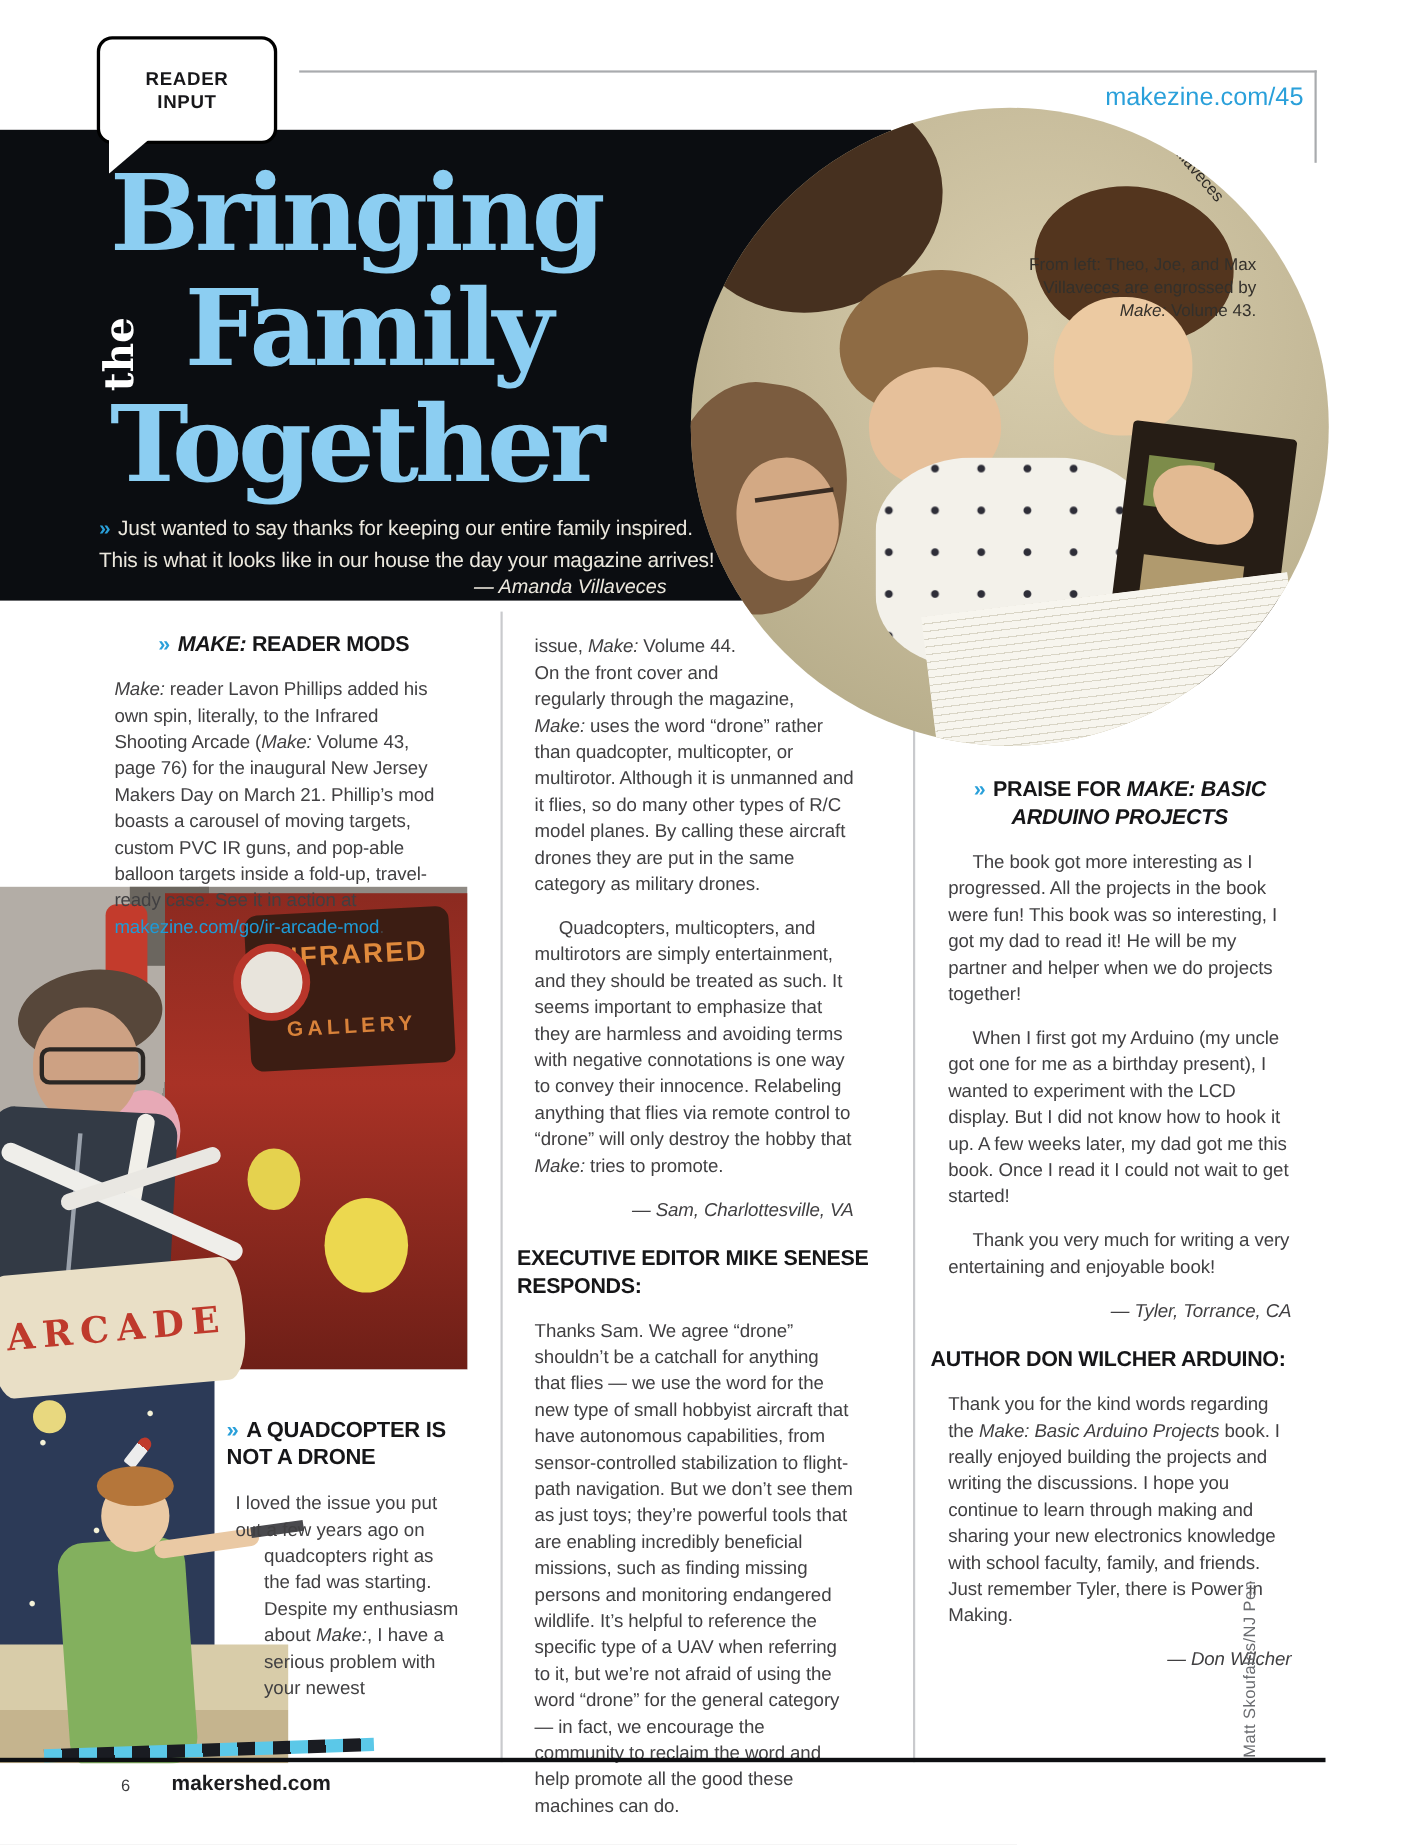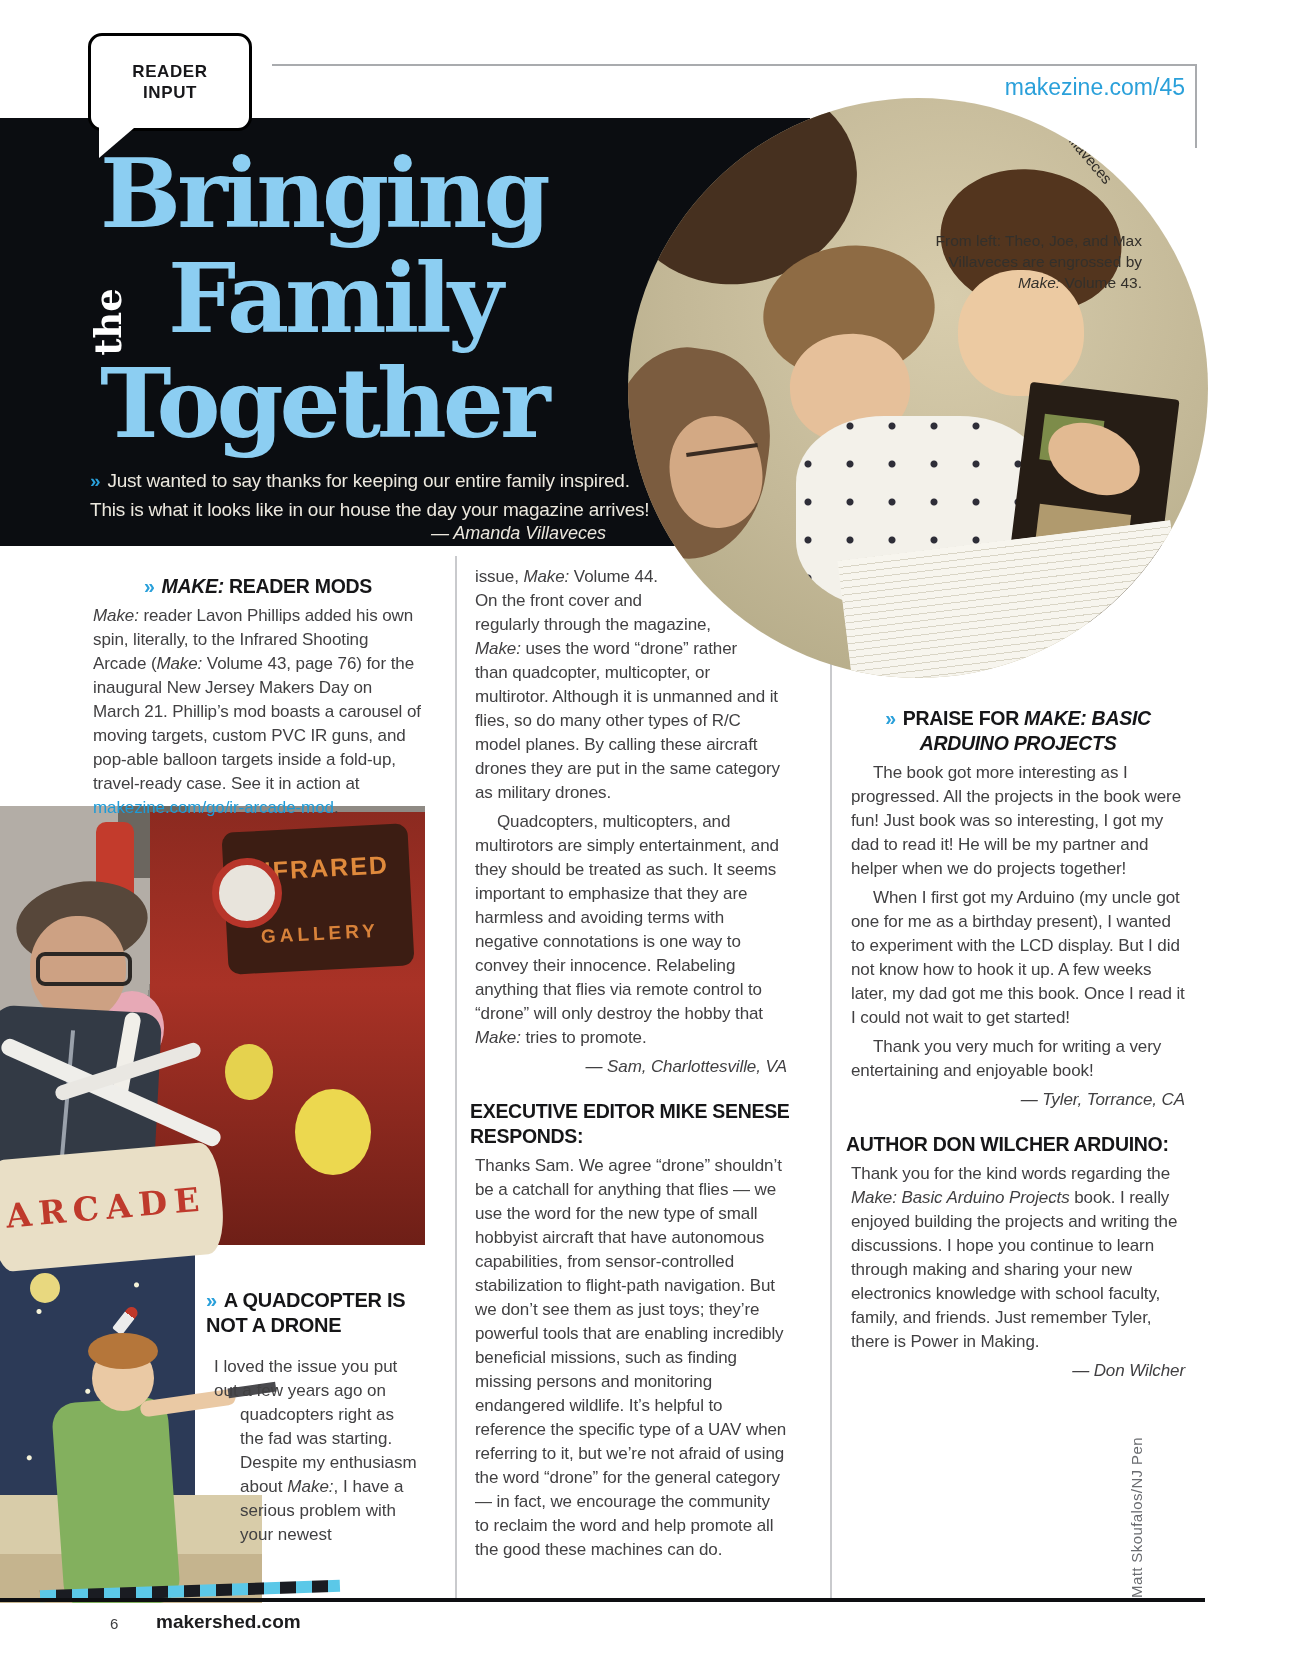--- a/index.html
+++ b/index.html
@@ -53,21 +53,21 @@
   #photo-caption{right:66px;top:132px;width:256px;text-align:right;font-size:15.5px;line-height:21px;
      color:#33302b;z-index:4;}
   #photo-credit{left:362px;top:58px;width:210px;transform:rotate(50deg);font-size:15px;color:#2e2b26;z-index:4;}
   
   .col{z-index:4;font-size:17px;line-height:24px;letter-spacing:-0.1px;color:#414042;}
   #col1{left:88px;top:562px;width:340px;}
   #col2{left:470px;top:560px;width:322px;}
   #col3{left:846px;top:694px;width:344px;}
   .sec-h{font-weight:bold;font-size:19.5px;line-height:25px;color:#161618;letter-spacing:-0.3px;margin:20px 0 3px 0;}
   .sec-h.first{margin-top:12px;text-align:center;}
-  .col p{margin:5px;}
+  .col p{margin:16px;}
   .p-indent{text-indent:22px;}
   .attribution{font-style:italic;text-align:right;margin:0 0 2px 0;}
   .seg-i{font-style:italic;}
   .seg-link{color:#1e9bd7;}
   .sp{float:right;clear:right;height:24px;}
   .sp1{width:107px;}.sp2{width:87px;}.sp3{width:60px;}.sp4{width:26px;}
   .gutter{width:2px;background:#c9cacd;top:556px;height:1046px;z-index:2;}
   #gutter-1{left:455px;}
   #gutter-2{left:830px;}
   
@@ -240,21 +240,21 @@
     <p class="p-indent"><span>Quadcopters, multicopters, and multirotors are simply entertainment, and they should be treated as such. It seems important to emphasize that they are harmless and avoiding terms with negative connotations is one way to convey their innocence. Relabeling anything that flies via remote control to “drone” will only destroy the hobby that </span><span class="seg-i">Make:</span><span> tries to promote.</span></p>
     <p class="attribution">— Sam, Charlottesville, VA</p>
     <div class="sec-h">EXECUTIVE EDITOR MIKE SENESE RESPONDS:</div>
     <p><span>Thanks Sam. We agree “drone” shouldn’t be a catchall for anything that flies — we use the word for the new type of small hobbyist aircraft that have autonomous capabilities, from sensor-controlled stabilization to flight-path navigation. But we don’t see them as just toys; they’re powerful tools that are enabling incredibly beneficial missions, such as finding missing persons and monitoring endangered wildlife. It’s helpful to reference the specific type of a UAV when referring to it, but we’re not afraid of using the word “drone” for the general category — in fact, we encourage the community to reclaim the word and help promote all the good these machines can do.</span></p>
   </div>
 
   <div class="abs col" id="col3">
     <div class="sec-h first">
       <span class="chev">»</span><span>PRAISE FOR </span><span class="seg-i">MAKE: BASIC ARDUINO PROJECTS</span>
     </div>
-    <p class="p-indent"><span>The book got more interesting as I progressed. All the projects in the book were fun! Just book was so interesting, I got my dad to read it! He will be my partner and helper when we do projects together!</span></p>
+    <p class="p-indent"><span>The book got more interesting as I progressed. All the projects in the book were fun! This book was so interesting, I got my dad to read it! He will be my partner and helper when we do projects together!</span></p>
     <p class="p-indent"><span>When I first got my Arduino (my uncle got one for me as a birthday present), I wanted to experiment with the LCD display. But I did not know how to hook it up. A few weeks later, my dad got me this book. Once I read it I could not wait to get started!</span></p>
     <p class="p-indent"><span>Thank you very much for writing a very entertaining and enjoyable book!</span></p>
     <p class="attribution">— Tyler, Torrance, CA</p>
     <div class="sec-h">AUTHOR DON WILCHER ARDUINO:</div>
     <p><span>Thank you for the kind words regarding the </span><span class="seg-i">Make: Basic Arduino Projects</span><span> book. I really enjoyed building the projects and writing the discussions. I hope you continue to learn through making and sharing your new electronics knowledge with school faculty, family, and friends. Just remember Tyler, there is Power in Making.</span></p>
     <p class="attribution">— Don Wilcher</p>
   </div>
 
   <div class="abs" id="bottom-rule"></div>
   <div class="abs" id="page-num">6</div>

